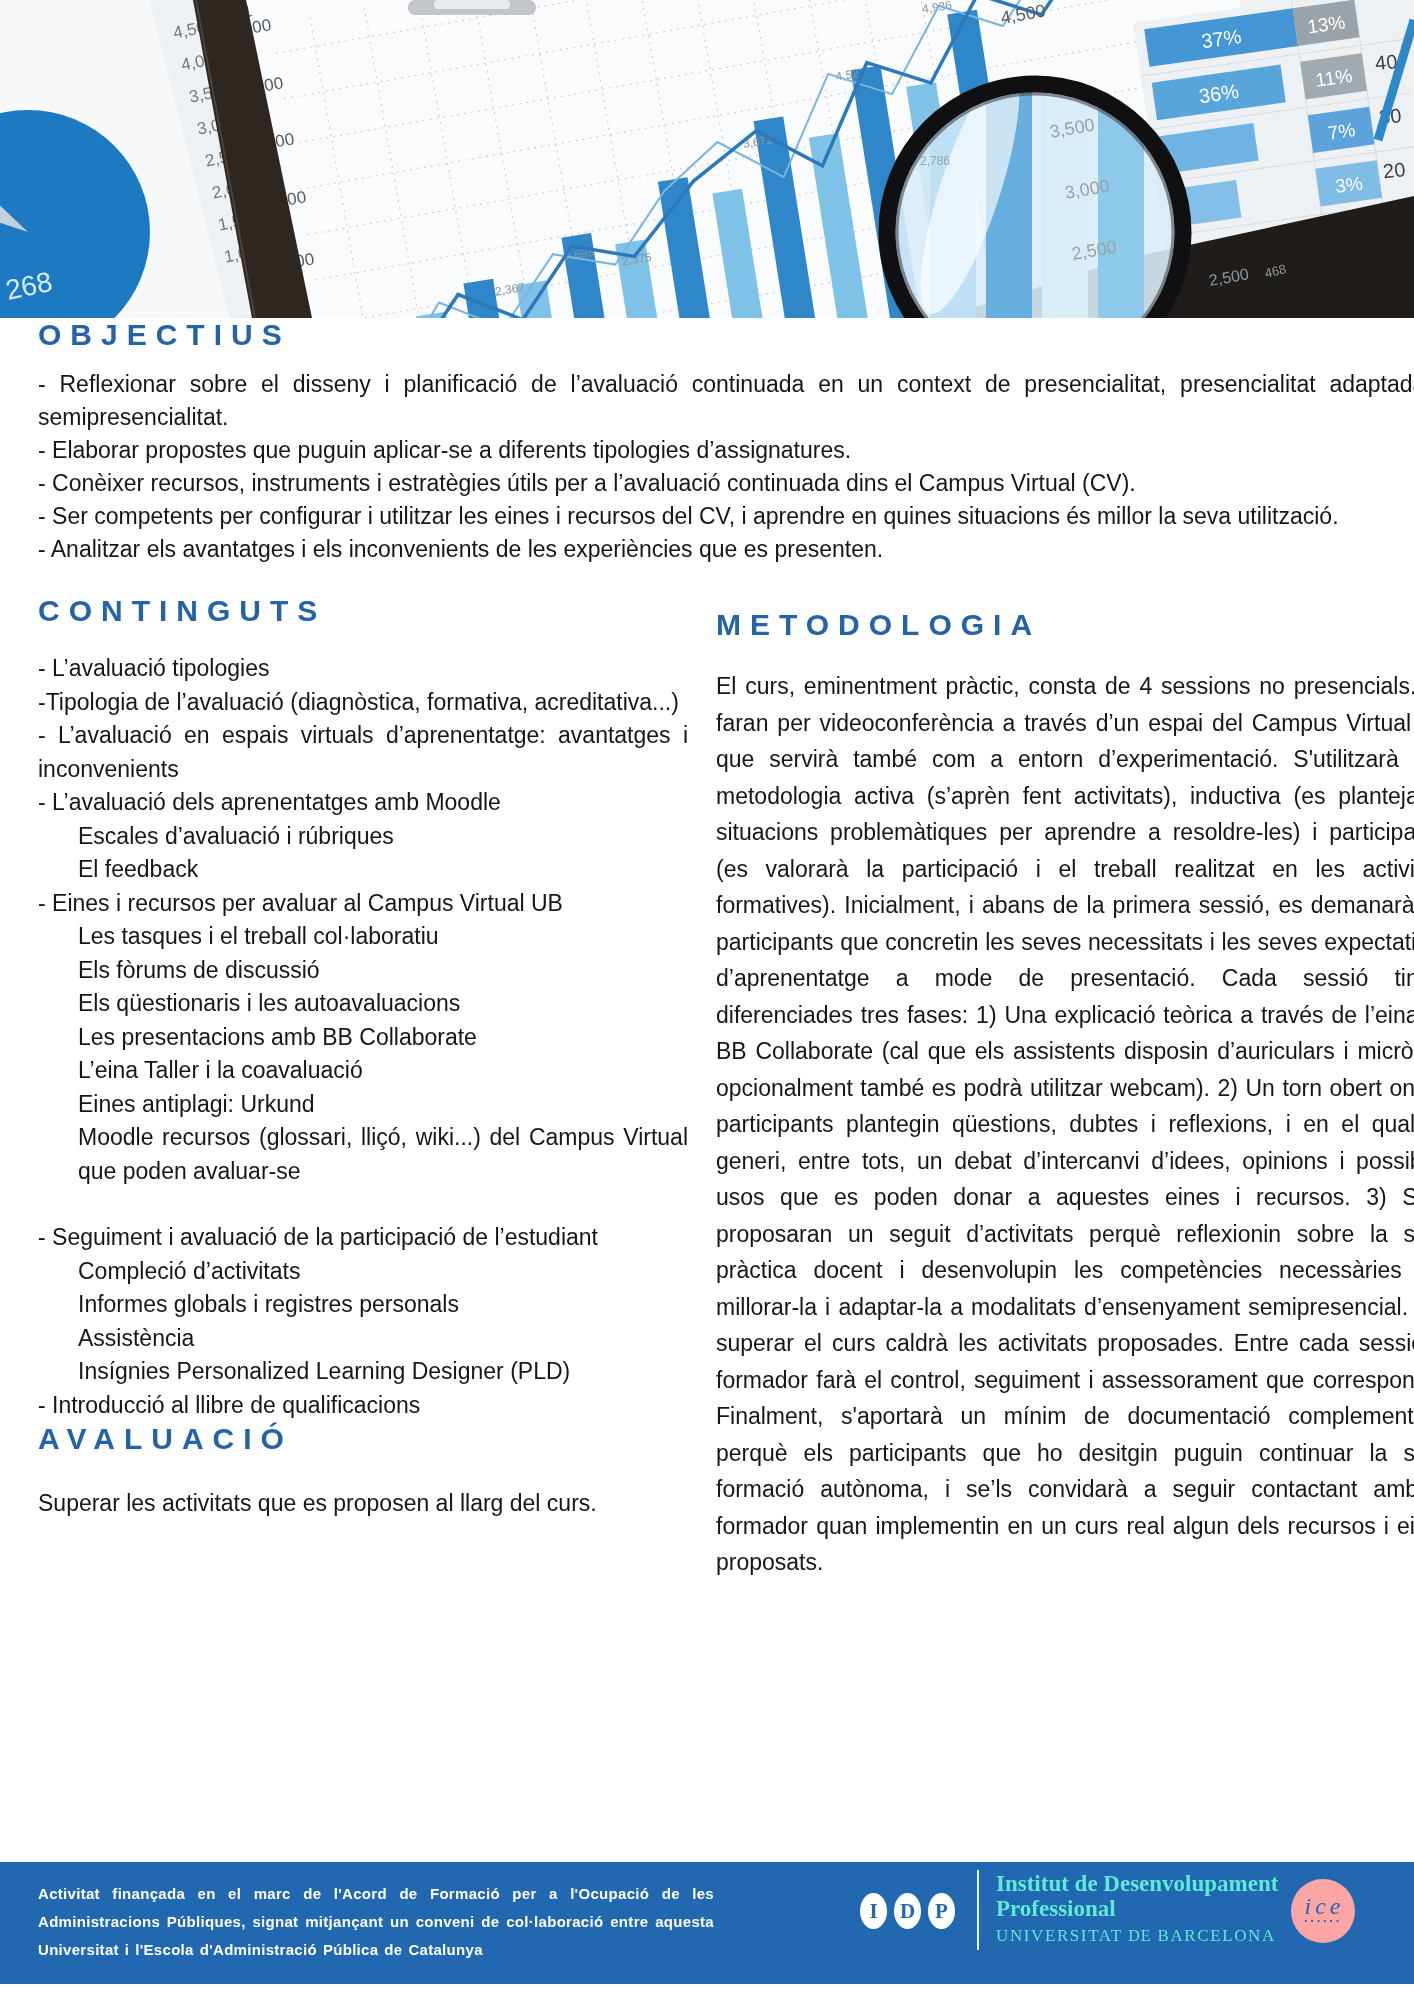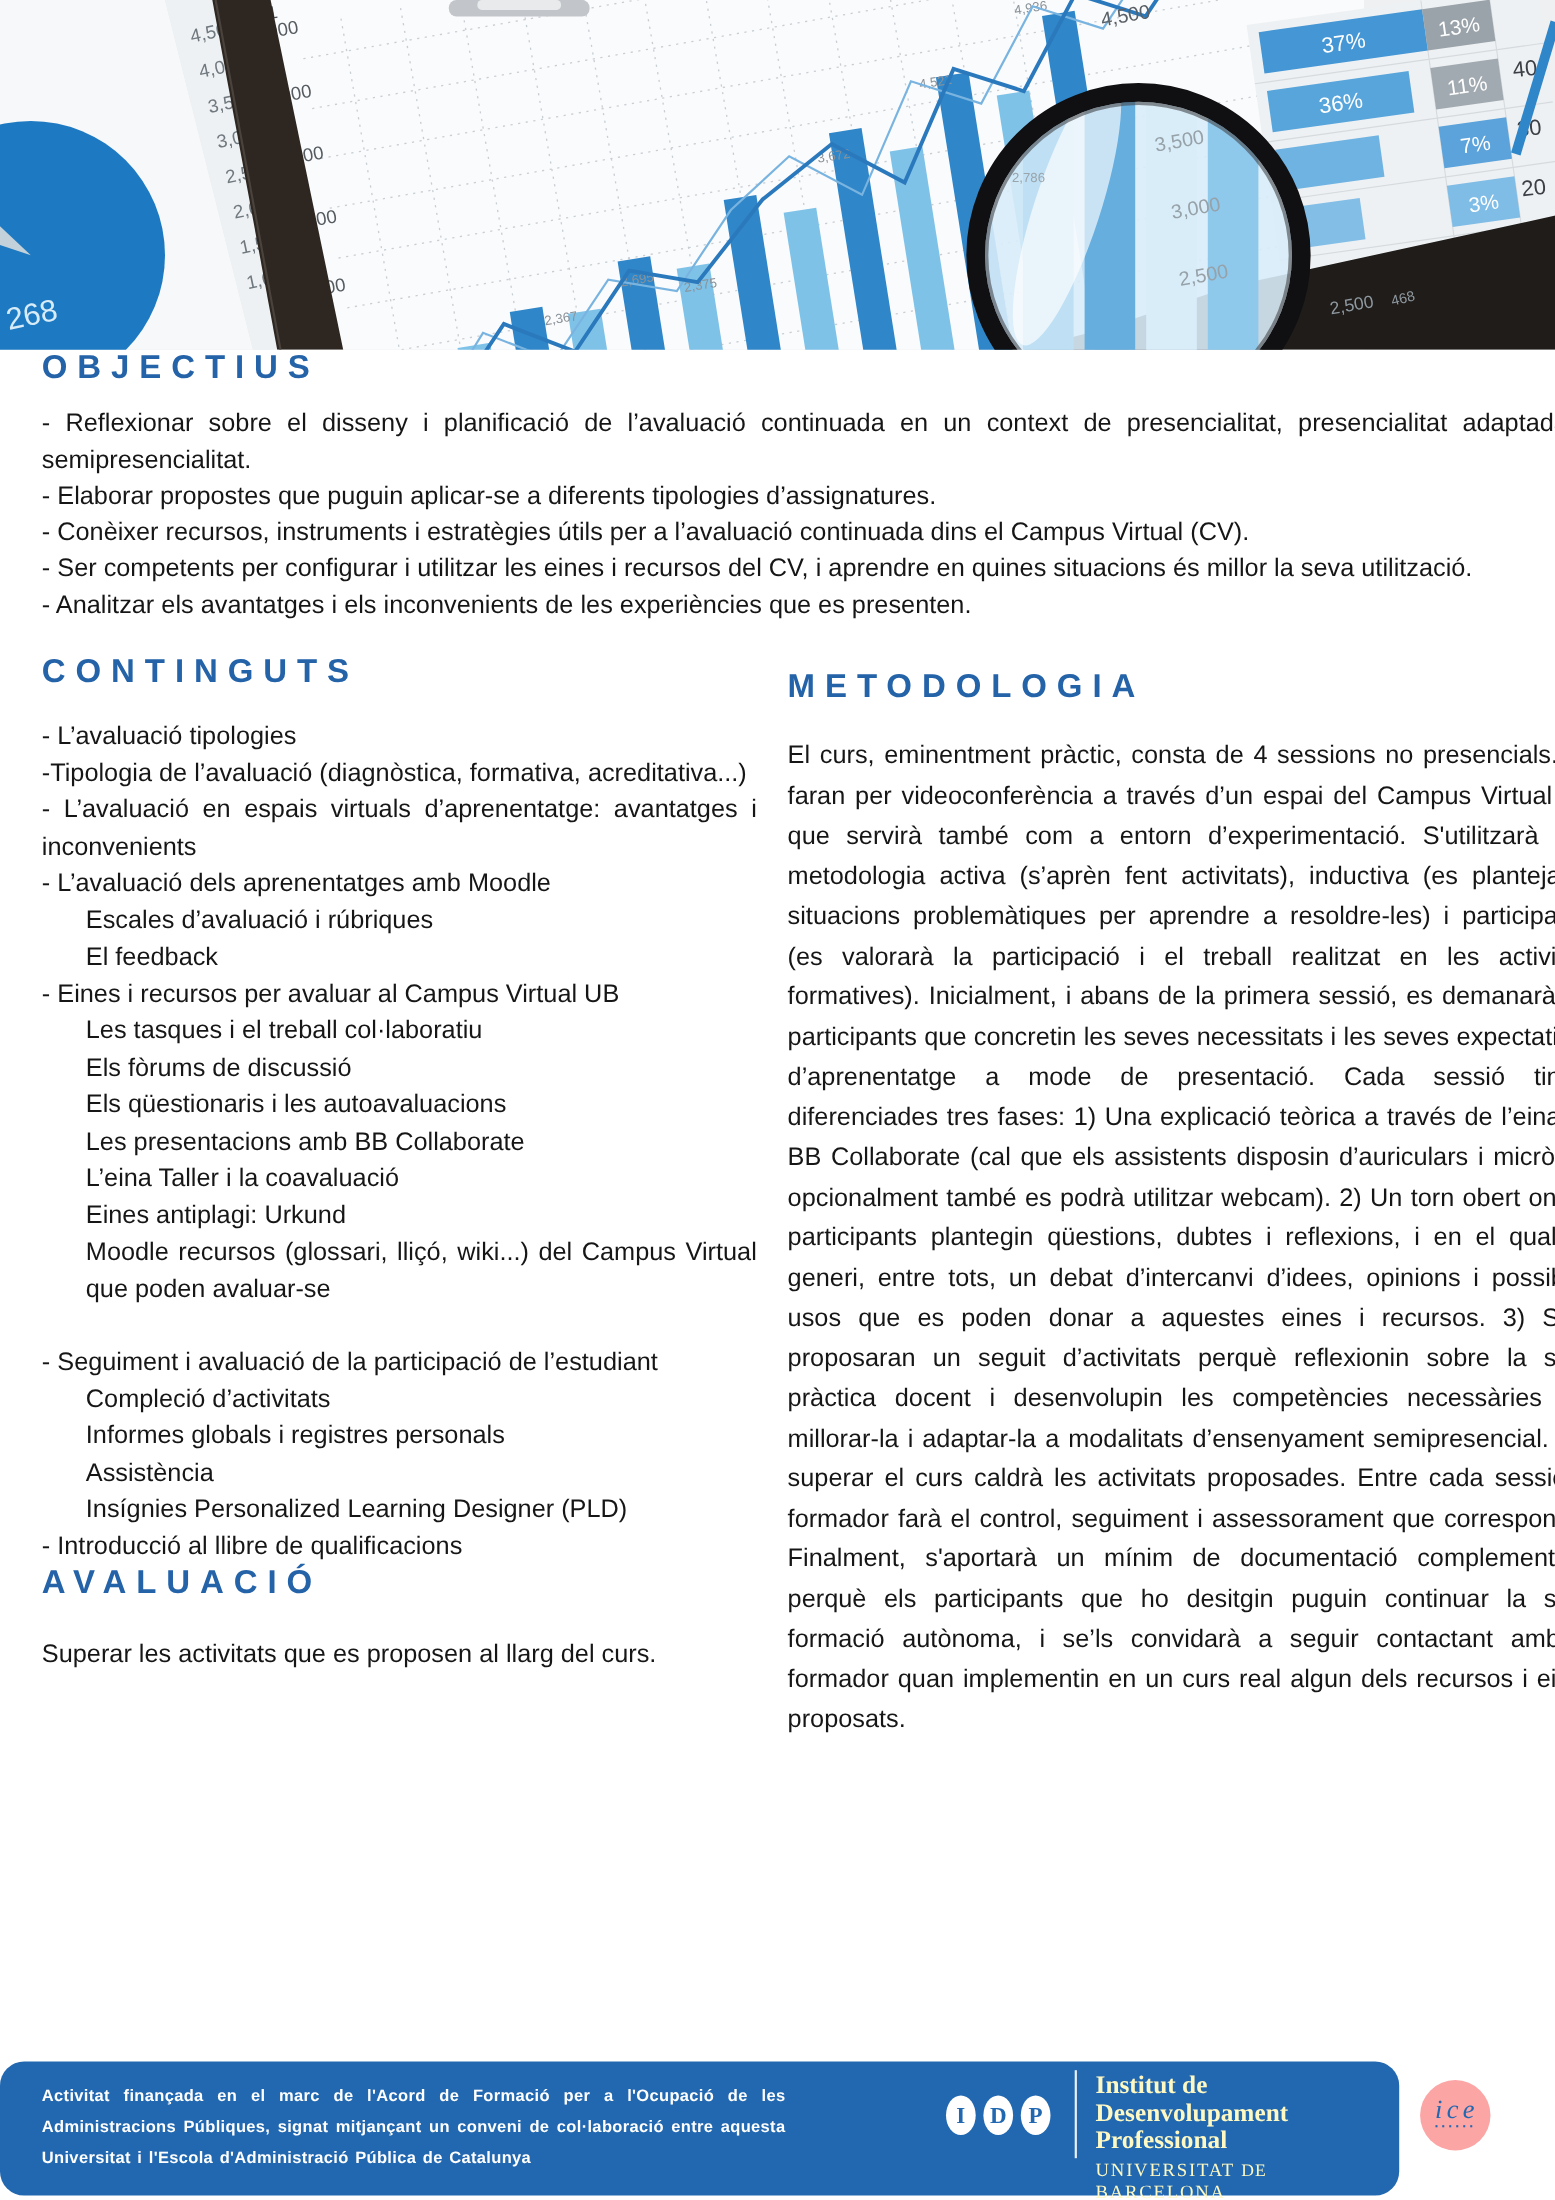--- a/index.html
+++ b/index.html
@@ -24,28 +24,28 @@
   .cont-list{margin-top:24px;font-size:23px;line-height:33.5px;}
   .cont-list .li{text-align:justify;}
   .cont-list .li.indent{padding-left:40px;}
   .cont-list .li.gap{margin-top:33px;}
   .aval-title{margin-top:36px;}
   .aval-body{margin:30px 0 0 0;font-size:23px;line-height:34px;}
   .met-title{padding-top:14px;}
   .met-body{margin:26px 0 0 0;font-size:23px;line-height:36.5px;text-align:justify;}
 
   
-  .footer{position:absolute;left:0;bottom:4px;width:1272px;height:122px;background:var(--footer_bg,#2268b1);border-radius:22px;}
+  .footer{position:absolute;left:0;bottom:16px;width:1414px;height:122px;background:var(--footer_bg,#2268b1);}
   .funding{position:absolute;left:38px;top:18px;width:676px;margin:0;color:#ffffff;
            font-size:15px;line-height:28px;font-weight:700;letter-spacing:.3px;word-spacing:1.5px;text-align:justify;}
   .idp-logo{position:absolute;left:860px;top:31px;display:flex;gap:7px;}
   .idp-oval{width:27px;height:36px;border-radius:50%;background:#ffffff;display:flex;align-items:center;justify-content:center;
             font-family:"Liberation Serif",serif;font-weight:700;font-size:21px;color:var(--footer_bg,#2268b1);}
   .brand-divider{position:absolute;left:977px;top:8px;width:2px;height:80px;background:rgba(255,255,255,.9);}
-  .institute{position:absolute;left:996px;top:9px;color:#fef9c3;}
+  .institute{position:absolute;left:996px;top:9px;color:#5eead4;}
   .inst-line{font-family:"Liberation Serif",serif;font-weight:700;font-size:23px;line-height:25px;}
   .univ{margin-top:5px;font-family:"Liberation Serif",serif;font-size:17px;letter-spacing:1.6px;}
   .univ .de{font-size:16px;letter-spacing:1px;}
   .ice-logo{position:absolute;left:1291px;top:17px;width:64px;height:64px;border-radius:50%;background:#fca5a5;
             display:flex;flex-direction:column;align-items:center;justify-content:center;}
   .ice-text{font-family:"Liberation Serif",serif;font-style:italic;font-size:24px;letter-spacing:4px;
             color:var(--footer_bg,#2268b1);line-height:20px;padding-left:3px;}
   .ice-dots{font-size:13px;font-weight:700;letter-spacing:2px;color:var(--footer_bg,#2268b1);line-height:10px;}
 </style>
 </head>

